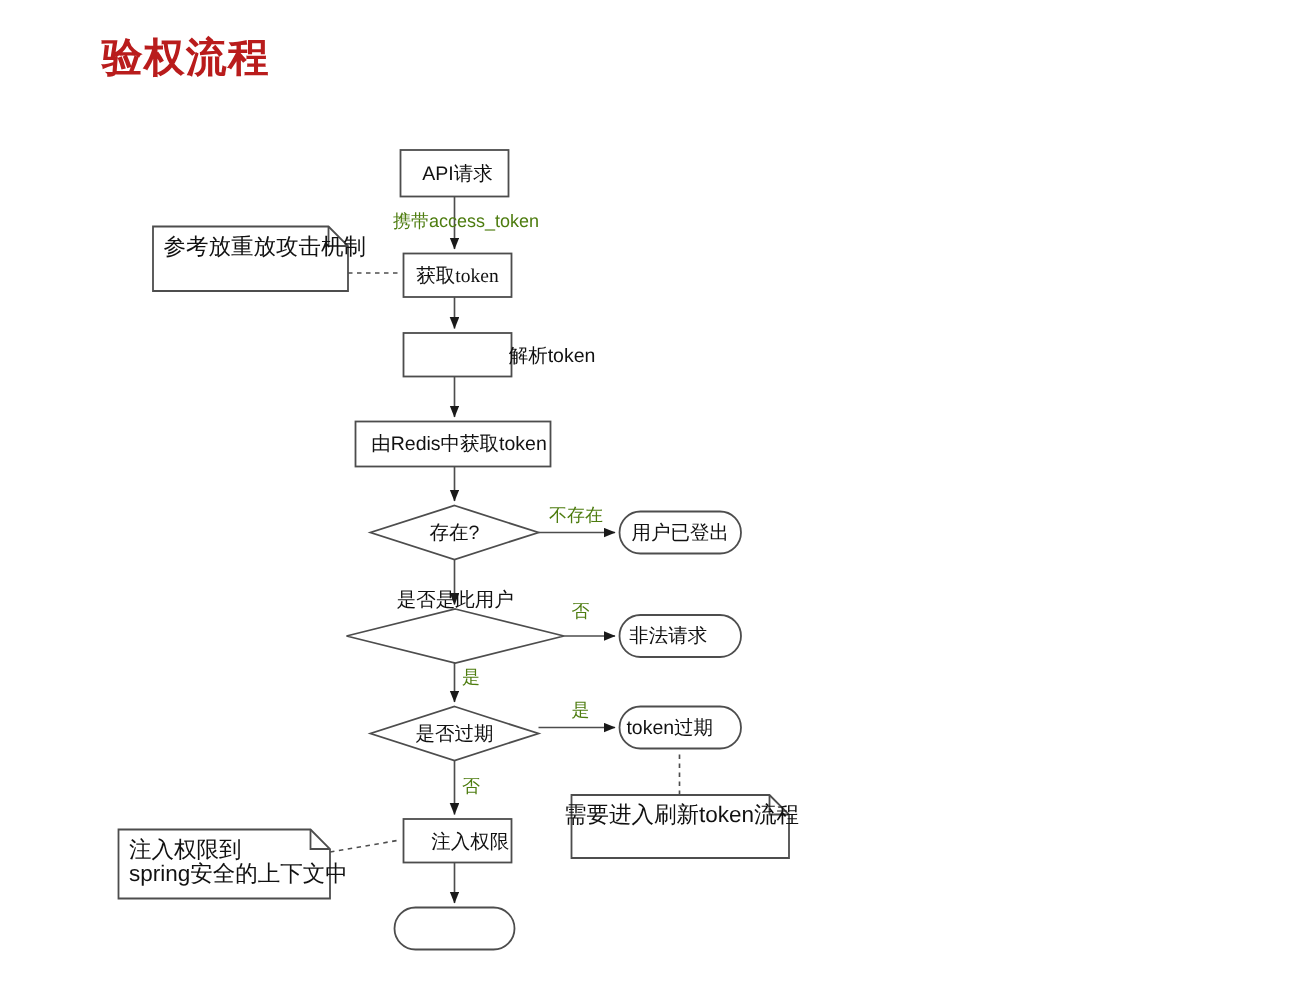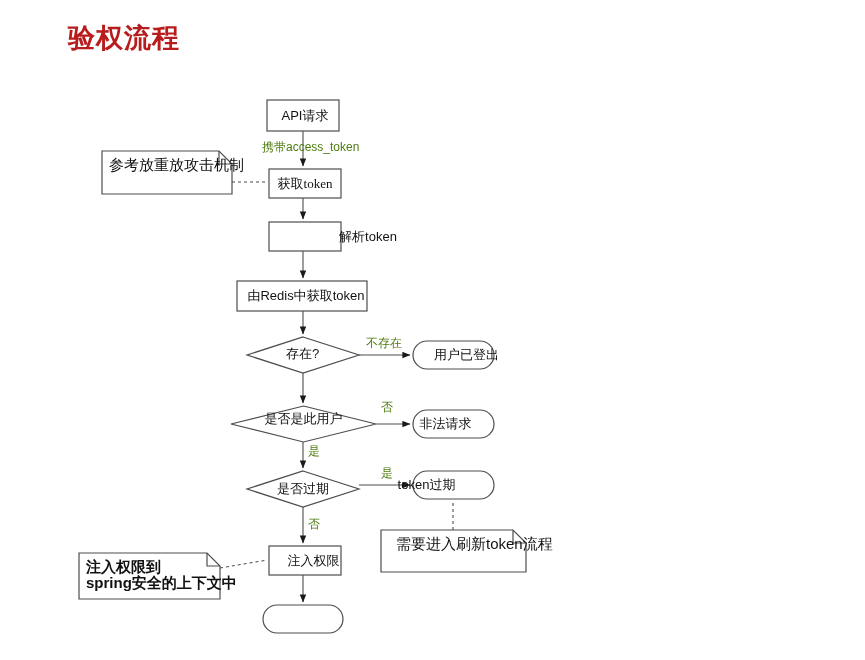--- a/index.html
+++ b/index.html
@@ -108,31 +108,31 @@
       <path d="M79,553 L207,553 L220,566 L220,599 L79,599 Z" fill="#ffffff" stroke="#4d4d4d" stroke-width="1.2"></path>
       <path d="M207,553 L207,566 L220,566" fill="none" stroke="#4d4d4d" stroke-width="1.2"></path>
     </g>
 </svg>
 
 <div id="labels-layer">
     <div class="node-label" style="left: 267px; top: 107.5px; width: 76px;">API请求</div>
     <div class="node-label" style="left: 269px; top: 175.5px; width: 72px; font-family: Liberation Serif, serif;">获取token</div>
     <div class="node-label" style="left: 282px; top: 228.5px; width: 92px; margin-left: 40px;">解析token</div>
     <div class="node-label" style="left: 237px; top: 288px; width: 138px;">由Redis中获取token</div>
-    <div class="node-label" style="left: 247px; top: 347px; width: 112px; font-family: Liberation Mono, monospace;">存在?</div>
-    <div class="node-label" style="left: 434px; top: 347px; width: 57px;">用户已登出</div>
-    <div class="node-label" style="left: 231px; top: 412px; width: 145px; font-family: Liberation Mono, monospace;">是否是此用户</div>
+    <div class="node-label" style="left: 247px; top: 347px; width: 112px;">存在?</div>
+    <div class="node-label" style="left: 413px; top: 347px; width: 81px;">用户已登出</div>
+    <div class="node-label" style="left: 231px; top: 392px; width: 145px;">是否是此用户</div>
     <div class="node-label" style="left: 413px; top: 416px; width: 65px;">非法请求</div>
     <div class="node-label" style="left: 247px; top: 481px; width: 112px;">是否过期</div>
-    <div class="node-label" style="left: 393px; top: 477px; width: 67px;">token过期</div>
+    <div class="node-label" style="left: 413px; top: 477px; width: 67px;">token过期</div>
     <div class="node-label" style="left: 269px; top: 552.5px; width: 89px;">注入权限</div>
     <div class="node-label" style="left: 263px; top: 611px; width: 80px; margin-top: 48px;">验权完成</div>
     <div class="note-label" style="left: 109px; top: 157px; width: 118px;">参考放重放攻击机制</div>
-    <div class="note-label" style="left: 396px; top: 536px; width: 133px; text-align: right;">需要进入刷新token流程</div>
-    <div class="note-label" style="left: 86px; top: 559px; width: 129px; font-weight: bold;">注入权限到
+    <div class="note-label" style="left: 376px; top: 536px; width: 133px; text-align: right;">需要进入刷新token流程</div>
+    <div class="note-label" style="left: 86px; top: 559px; width: 129px;">注入权限到
 spring安全的上下文中</div>
     <div class="edge-label" style="left: 262px; top: 140px;">携带access_token</div>
     <div class="edge-label" style="left: 366px; top: 336px;">不存在</div>
     <div class="edge-label" style="left: 381px; top: 400px;">否</div>
     <div class="edge-label" style="left: 308px; top: 444px;">是</div>
     <div class="edge-label" style="left: 381px; top: 466px;">是</div>
     <div class="edge-label" style="left: 308px; top: 517px;">否</div>
   </div>
 
 </body></html>

